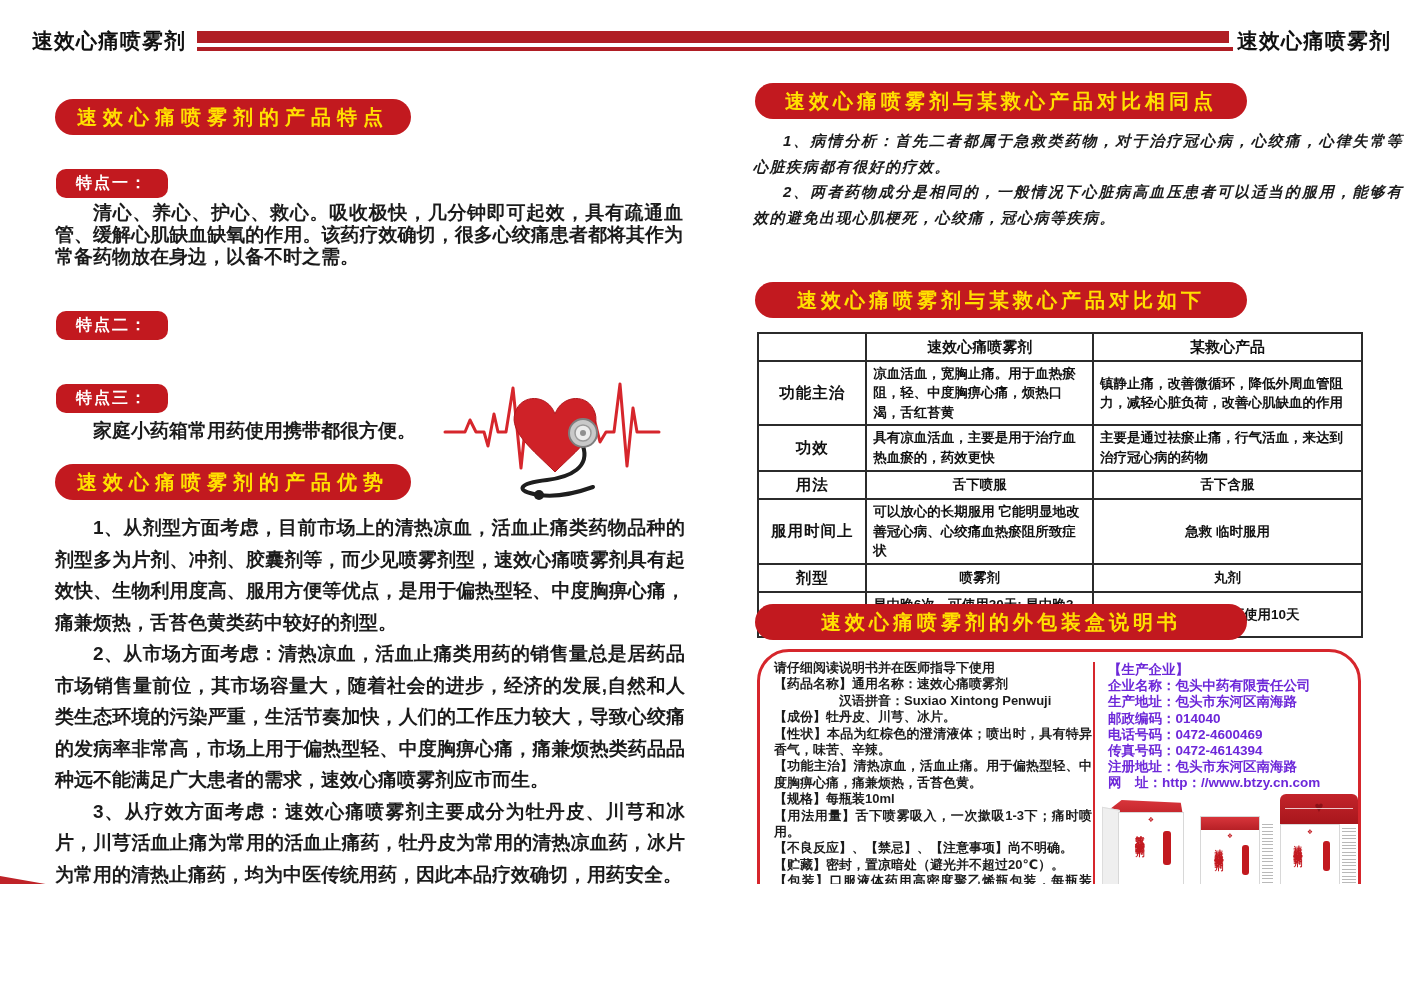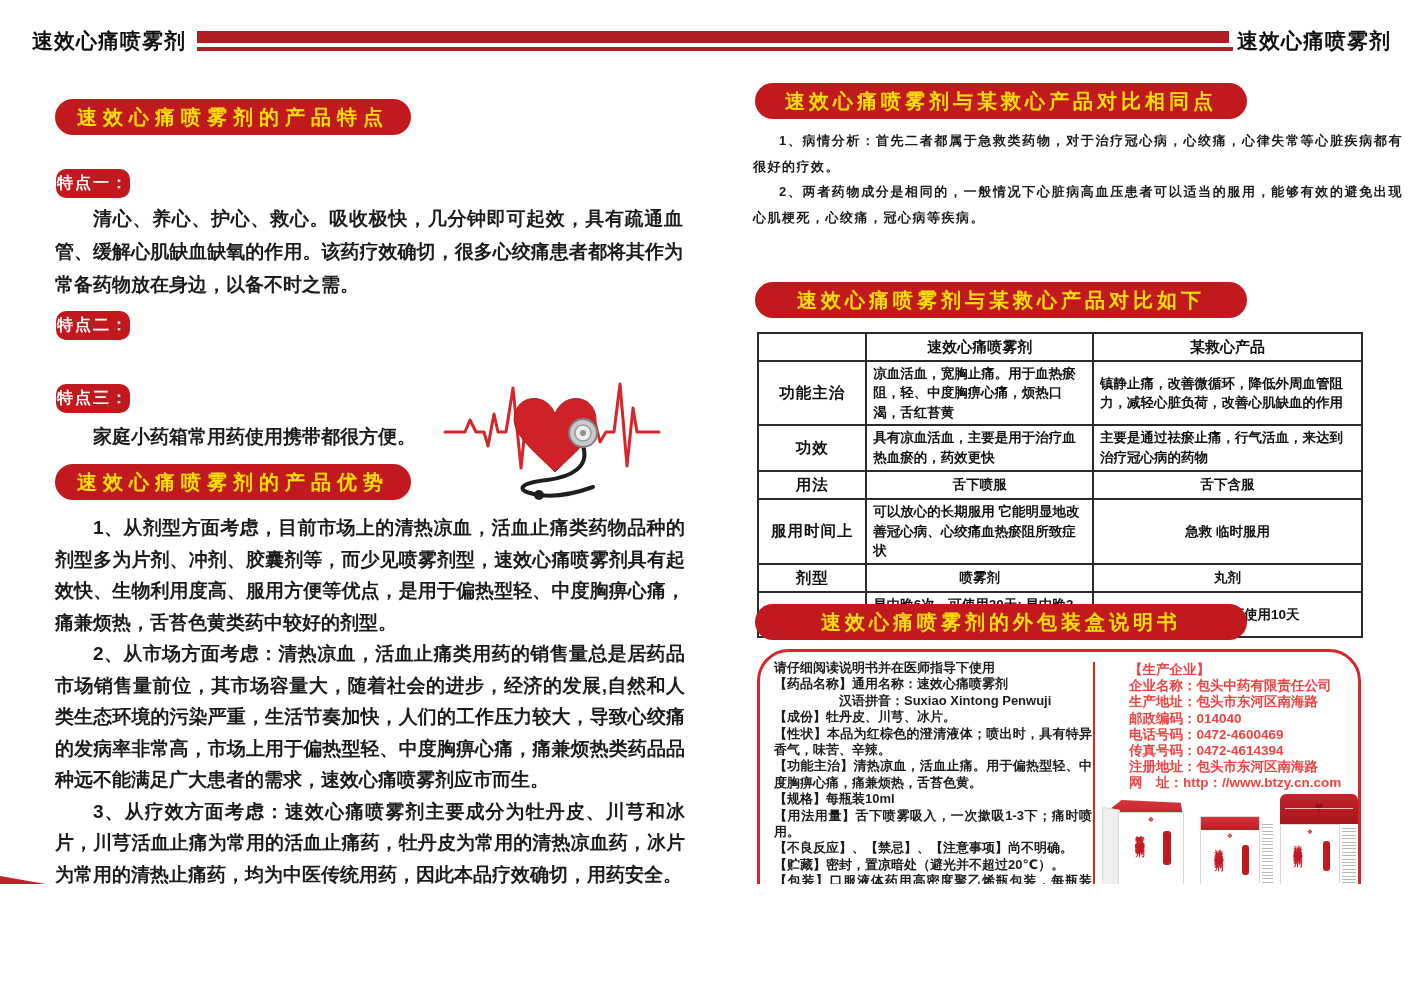--- a/index.html
+++ b/index.html
@@ -22,28 +22,28 @@
   .hdr-bar-thin{position:absolute;left:197px;top:47px;width:1036px;height:4px;background:var(--red-dark);}
   
   .banner{
     position:absolute;height:36px;line-height:36px;border-radius:18px;background:var(--red);
     color:var(--yellow);font-weight:bold;font-size:20px;text-align:center;white-space:nowrap;
   }
   .banner.narrow{letter-spacing:6px;}
   .banner.wide{letter-spacing:4px;}
   .badge{
     position:absolute;background:var(--red);color:#ffffff;font-weight:bold;font-size:16px;
-    letter-spacing:2px;padding:4px 1px;border-radius:10px;white-space:nowrap;
+    letter-spacing:2px;padding:4px 20px;border-radius:10px;white-space:nowrap;
   }
   
   .para{position:absolute;font-size:19px;font-weight:600;color:var(--ink);text-align:justify;}
   .para p{margin:0;text-indent:2em;}
-  .feat-text{line-height:33px;width:628px;left:55px;}
+  .feat-text{line-height:22px;width:628px;left:55px;}
   .adv{left:55px;top:512px;width:630px;line-height:31.5px;}
-  .sim{left:753px;top:128px;width:650px;line-height:25.5px;letter-spacing:1.5px;font-size:13px;}
+  .sim{left:753px;top:128px;width:650px;line-height:25.5px;letter-spacing:1.5px;font-size:15px;font-style:italic;}
   
   table.cmp{
     position:absolute;left:757px;top:332px;width:606px;border-collapse:collapse;table-layout:fixed;
     background:#fff;
   }
   table.cmp th,table.cmp td{
     border:2px solid #2b2b2b;font-size:13.5px;font-weight:bold;color:#111;
     padding:2px 6px;text-align:center;line-height:1.45;vertical-align:middle;
   }
   table.cmp th.rowlab{font-size:15.5px;letter-spacing:1px;}
@@ -51,21 +51,21 @@
   table.cmp thead th{font-size:15px;}
   
   .insert-box{
     position:absolute;left:757px;top:649px;width:604px;height:306px;background:#fff;
     border:3px solid var(--red-bright);border-radius:32px;box-sizing:border-box;
   }
   .insert-left{position:absolute;left:14px;top:8px;width:318px;}
   .insert-line{font-size:13px;line-height:16.4px;font-weight:600;color:#1c1c1c;text-align:justify;}
   .insert-divider{position:absolute;left:333px;top:10px;height:258px;border-left:2px solid var(--red-bright);}
   .mfr{position:absolute;left:348px;top:10px;width:250px;}
-  .mfr-line{font-size:13.5px;line-height:16.2px;font-weight:600;color:#ef4444;white-space:nowrap;margin-left:21px;}
+  .mfr-line{font-size:13.5px;line-height:16.2px;font-weight:600;color:#6d28d9;white-space:nowrap;}
   .licence{position:absolute;left:14px;bottom:7px;width:565px;font-size:13px;line-height:16px;font-weight:600;color:#1c1c1c;}
   
   .packages{position:absolute;left:342px;top:142px;width:255px;height:152px;}
   .pkg-face{position:relative;background:#fff;border:1px solid #d8d8d8;overflow:hidden;}
   .vtitle{
     position:absolute;writing-mode:vertical-rl;text-orientation:upright;color:var(--red);
     font-weight:bold;letter-spacing:2px;
   }
   .stamp{position:absolute;background:var(--red);border-radius:3px;}
   .logo-dot{position:absolute;color:var(--red);font-weight:bold;text-align:center;width:100%;}

